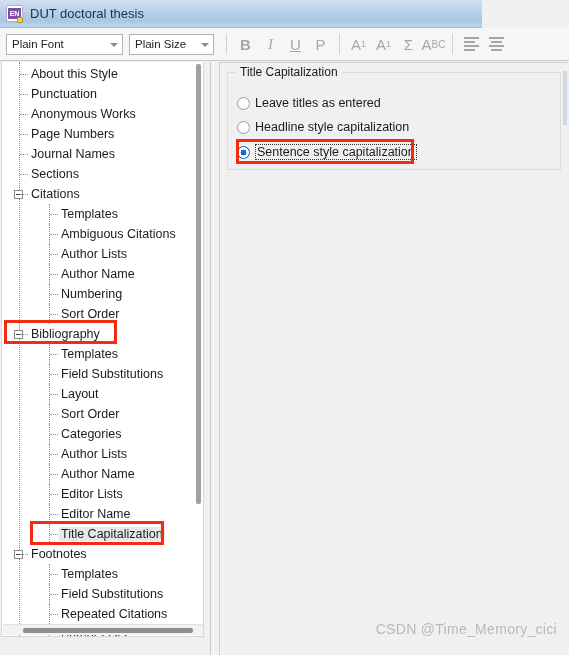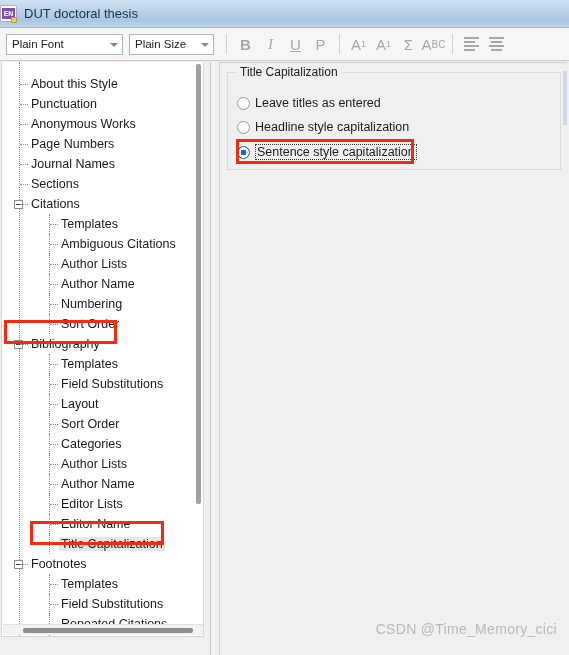--- a/index.html
+++ b/index.html
@@ -10,26 +10,26 @@
     font-family: "Liberation Sans", sans-serif;
   }
   #app {
     position: relative;
     width: 569px; height: 655px;
     background: #f0f0f0;
   }
 
   
   .titlebar {
-    position: absolute; left: 0; top: 0; width: 569px; height: 28px;
+    position: absolute; left: 0; top: 0; width: 482px; height: 28px;
     background: linear-gradient(to bottom, #cfe0f0 0%, #b9d1e8 45%, #a9c6e2 75%, #bcd4ea 100%);
     border-bottom: 1px solid #9fb9d2;
     display: flex; align-items: center;
     box-sizing: border-box;
-    padding-left: 0;
+    padding-left: 6px;
   }
   .en-icon {
     width: 17px; height: 17px;
     background: #ffffff;
     border: 1px solid #b7a8d0;
     border-radius: 2px;
     position: relative;
     display: flex; align-items: center; justify-content: center;
     box-sizing: border-box;
     margin-right: 7px;
@@ -128,21 +128,21 @@
     left: 1px; top: 62px;
     width: 203px; height: 575px;
     background: #ffffff;
     border: 1px solid #d6d6d6;
     border-top: none;
     box-sizing: border-box;
     overflow: hidden;
   }
   .tree-inner {
     position: absolute; left: 0; top: 0; width: 100%;
-    padding-top: 12px;
+    padding-top: 2px;
   }
   .tree-row {
     position: relative;
     height: 20px;
     display: flex; align-items: center;
     font-size: 12.5px;
     color: #1b1b1b;
     white-space: nowrap;
     font-family: "Liberation Sans", sans-serif;
   }

